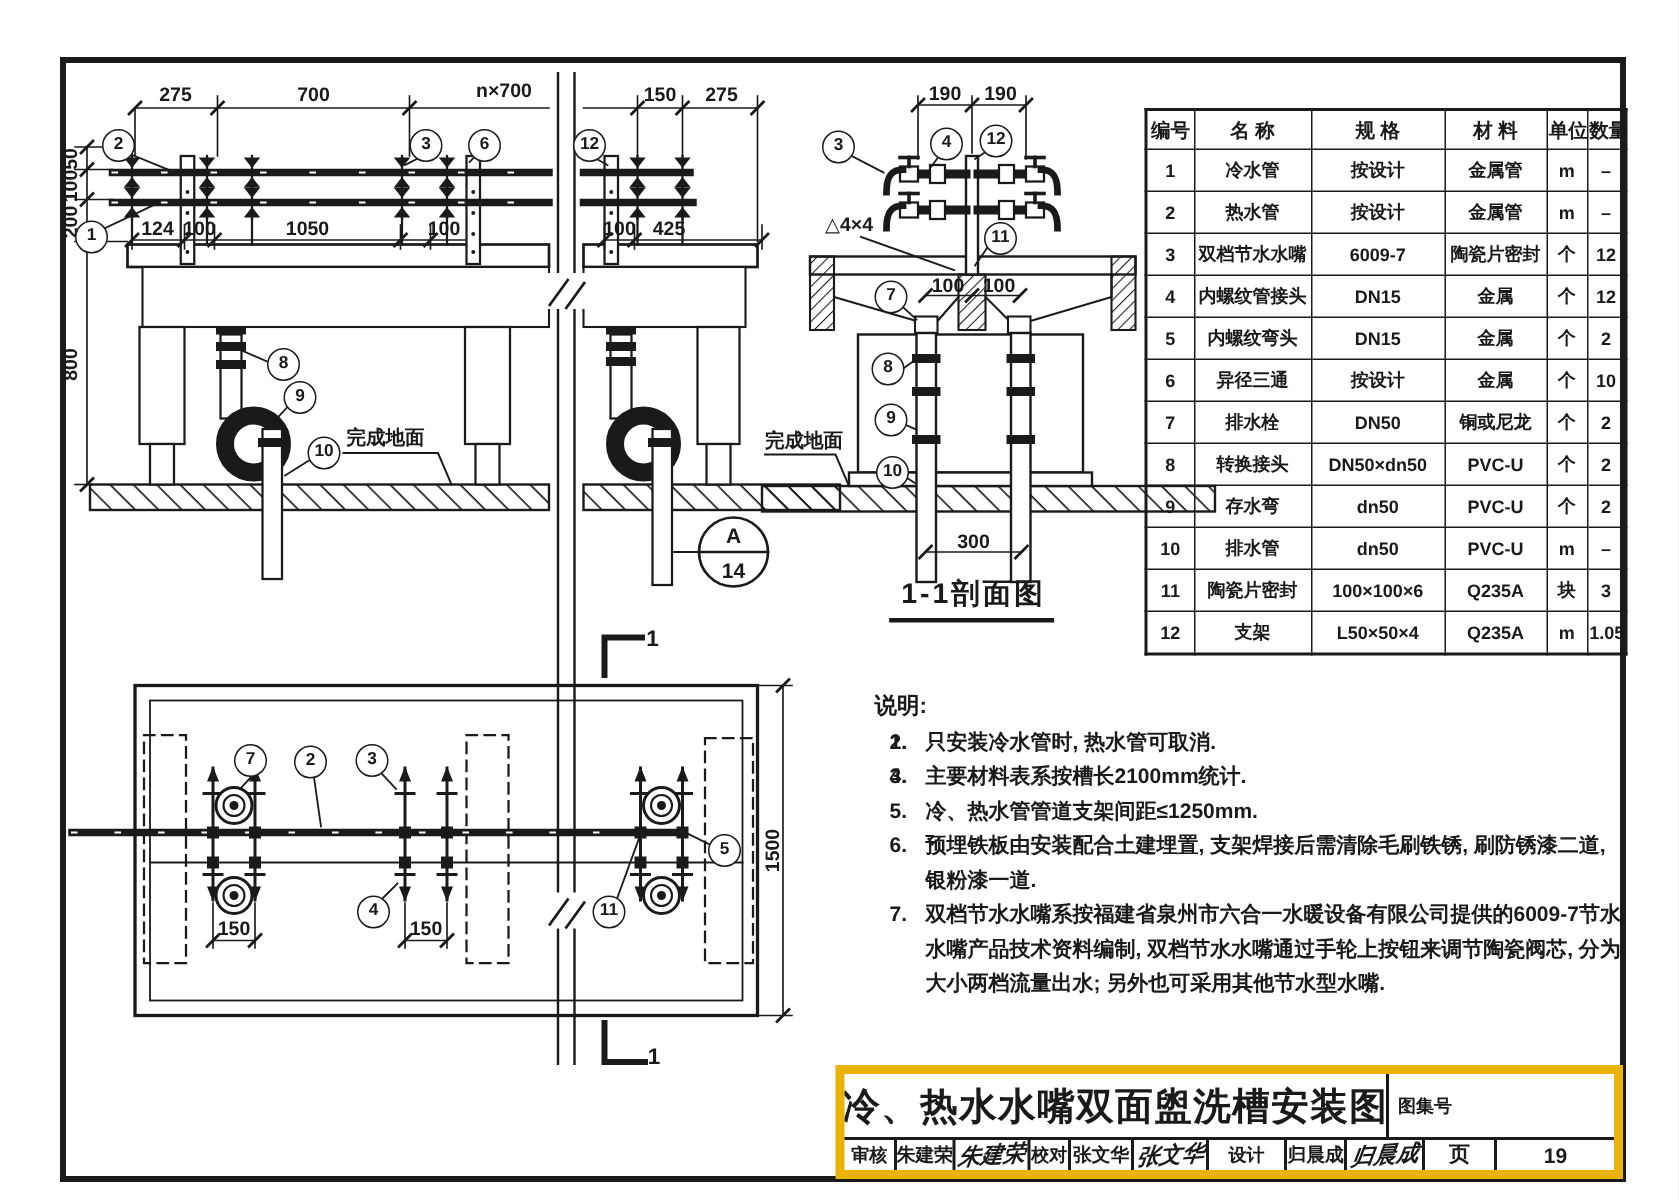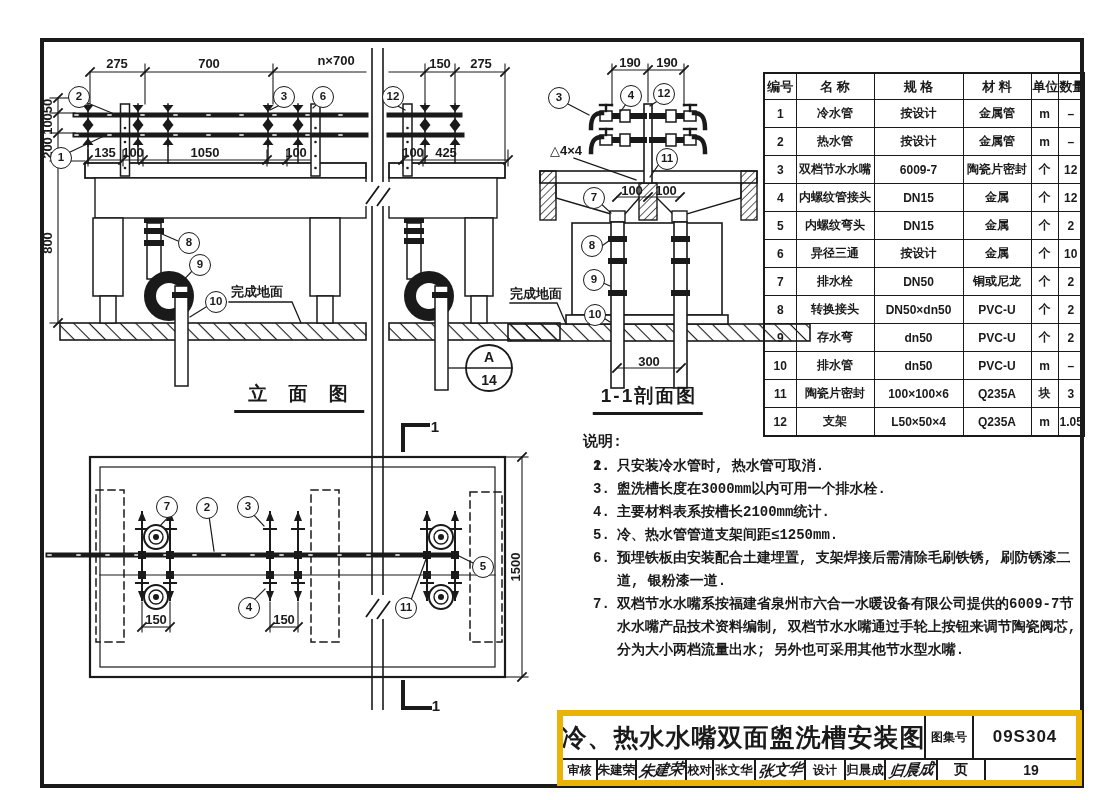--- a/index.html
+++ b/index.html
@@ -20,21 +20,21 @@
   
   .mat-title{position:absolute;left:763px;top:42px;width:320px;text-align:center;
              font-size:20px;font-weight:800;letter-spacing:2px;}
   table.mat{position:absolute;left:763px;top:72px;width:320px;border-collapse:collapse;
             table-layout:fixed;border:2.5px solid #1a1a1a;}
   table.mat th,table.mat td{border:1px solid #1a1a1a;font-size:12px;font-weight:700;text-align:center;
             padding:0 1px;overflow:hidden;white-space:nowrap;}
   table.mat th{height:25px;font-size:13px;}
   table.mat td{height:27px;}
   
-  .notes{position:absolute;left:583px;top:431px;width:499px;font-size:14px;font-weight:600;line-height:23px;font-family:Liberation Mono, monospace;}
+  .notes{position:absolute;left:583px;top:459px;width:499px;font-size:14px;font-weight:600;line-height:23px;}
   .notes .head{font-size:15px;font-weight:800;margin-bottom:1px;}
   .note-item{position:relative;padding-left:34px;}
   .note-no{position:absolute;left:10px;top:0;}
   
   .tb{position:absolute;left:557px;top:710px;width:525px;height:76px;border:6px solid #eab308;
       box-sizing:border-box;display:flex;flex-direction:column;}
   .tb .r1{display:flex;height:42px;border-bottom:2px solid #1a1a1a;}
   .tb .r2{display:flex;flex:1;}
   .tb .c{box-sizing:border-box;border-right:2px solid #1a1a1a;display:flex;align-items:center;
          justify-content:center;overflow:hidden;white-space:nowrap;}
@@ -414,21 +414,21 @@
       <path d="M366,617 L379,599 M377,619 L390,601" stroke="#1a1a1a" stroke-width="1.8" fill="none"></path>
     </g>
   </svg>
 
   <span class="dim" style="left:117px;top:63px">275</span>
   <span class="dim" style="left:209px;top:63px">700</span>
   <span class="dim" style="left:336px;top:60px">n×700</span>
   <span class="dim" style="left:440px;top:63px">150</span>
   <span class="dim" style="left:481px;top:63px">275</span>
 
-  <span class="dim" style="left:105px;top:152px">135</span>
+  <span class="dim" style="left:105px;top:152px">124</span>
   <span class="dim" style="left:133px;top:152px">100</span>
   <span class="dim" style="left:205px;top:152px">1050</span>
   <span class="dim" style="left:296px;top:152px">100</span>
   <span class="dim" style="left:413px;top:152px">100</span>
   <span class="dim" style="left:446px;top:152px">425</span>
 
   <span class="dim v" style="left:47px;top:106px">50</span>
   <span class="dim v" style="left:47px;top:124px">100</span>
   <span class="dim v" style="left:47px;top:148px">200</span>
   <span class="dim v" style="left:47px;top:243px">800</span>
@@ -444,21 +444,20 @@
   <span class="dim v" style="left:515px;top:567px">1500</span>
 
   <span class="lbl" style="left:257px;top:292px">完成地面</span>
   <span class="lbl" style="left:536px;top:294px">完成地面</span>
   <span class="lbl" style="left:566px;top:150px">△4×4</span>
   <span class="lbl" style="left:489px;top:357px;font-size:14px">A</span>
   <span class="lbl" style="left:489px;top:380px;font-size:14px">14</span>
   <span class="lbl" style="left:435px;top:426px;font-size:15px">1</span>
   <span class="lbl" style="left:436px;top:705px;font-size:15px">1</span>
 
-  <span class="vtitle" style="left:299px;top:381px">立 面 图</span>
   <span class="vtitle tight" style="left:648px;top:383px">1-1剖面图</span>
 
   <span class="co" style="left:78px;top:96px">2</span>
   <span class="co" style="left:60px;top:157px">1</span>
   <span class="co" style="left:283px;top:96px">3</span>
   <span class="co" style="left:322px;top:96px">6</span>
   <span class="co" style="left:392px;top:96px">12</span>
   <span class="co" style="left:188px;top:242px">8</span>
   <span class="co" style="left:199px;top:264px">9</span>
   <span class="co" style="left:215px;top:301px">10</span>
@@ -618,21 +617,20 @@
           <span class="note-no">1.</span>
         </div>
 
         <div class="note-item">
           <span class="note-no">2.</span>
           <span class="note-text">只安装冷水管时, 热水管可取消.</span>
         </div>
 
         <div class="note-item">
           <span class="note-no">3.</span>
-          <span class="note-text">盥洗槽长度在3000mm以内可用一个排水栓.</span>
         </div>
 
         <div class="note-item">
           <span class="note-no">4.</span>
           <span class="note-text">主要材料表系按槽长2100mm统计.</span>
         </div>
 
         <div class="note-item">
           <span class="note-no">5.</span>
           <span class="note-text">冷、热水管管道支架间距≤1250mm.</span>
@@ -647,34 +645,33 @@
           <span class="note-no">7.</span>
           <span class="note-text">双档节水水嘴系按福建省泉州市六合一水暖设备有限公司提供的6009-7节水水嘴产品技术资料编制, 双档节水水嘴通过手轮上按钮来调节陶瓷阀芯, 分为大小两档流量出水; 另外也可采用其他节水型水嘴.</span>
         </div>
       </div>
   </div>
 
   <div class="tb">
     <div class="r1">
       <div class="c tb-title">冷、热水水嘴双面盥洗槽安装图</div>
       <div class="c tb-atlas-label">图集号</div>
-      <div class="c tb-atlas-no">09S304</div>
     </div>
     <div class="r2">
       <div class="c role" style="width:35px">审核</div>
       <div class="c nm" style="width:39px">朱建荣</div>
       <div class="c" style="width:50px">
           <span class="sig">朱建荣</span>
         </div>
       <div class="c role" style="width:27px">校对</div>
       <div class="c nm" style="width:42px">张文华</div>
       <div class="c" style="width:50px">
           <span class="sig">张文华</span>
         </div>
-      <div class="c role" style="width:40px">设计</div>
+      <div class="c role" style="width:52px">设计</div>
       <div class="c nm" style="width:40px">归晨成</div>
       <div class="c" style="width:52px">
           <span class="sig">归晨成</span>
         </div>
       <div class="c pg" style="width:48px">页</div>
       <div class="c pg" style="flex:1">19</div>
     </div>
   </div>
 
 </div>

